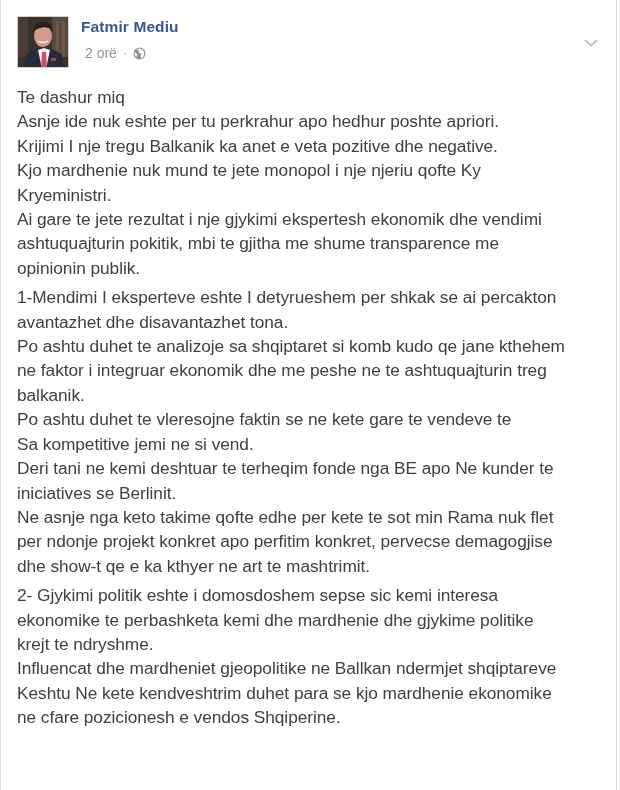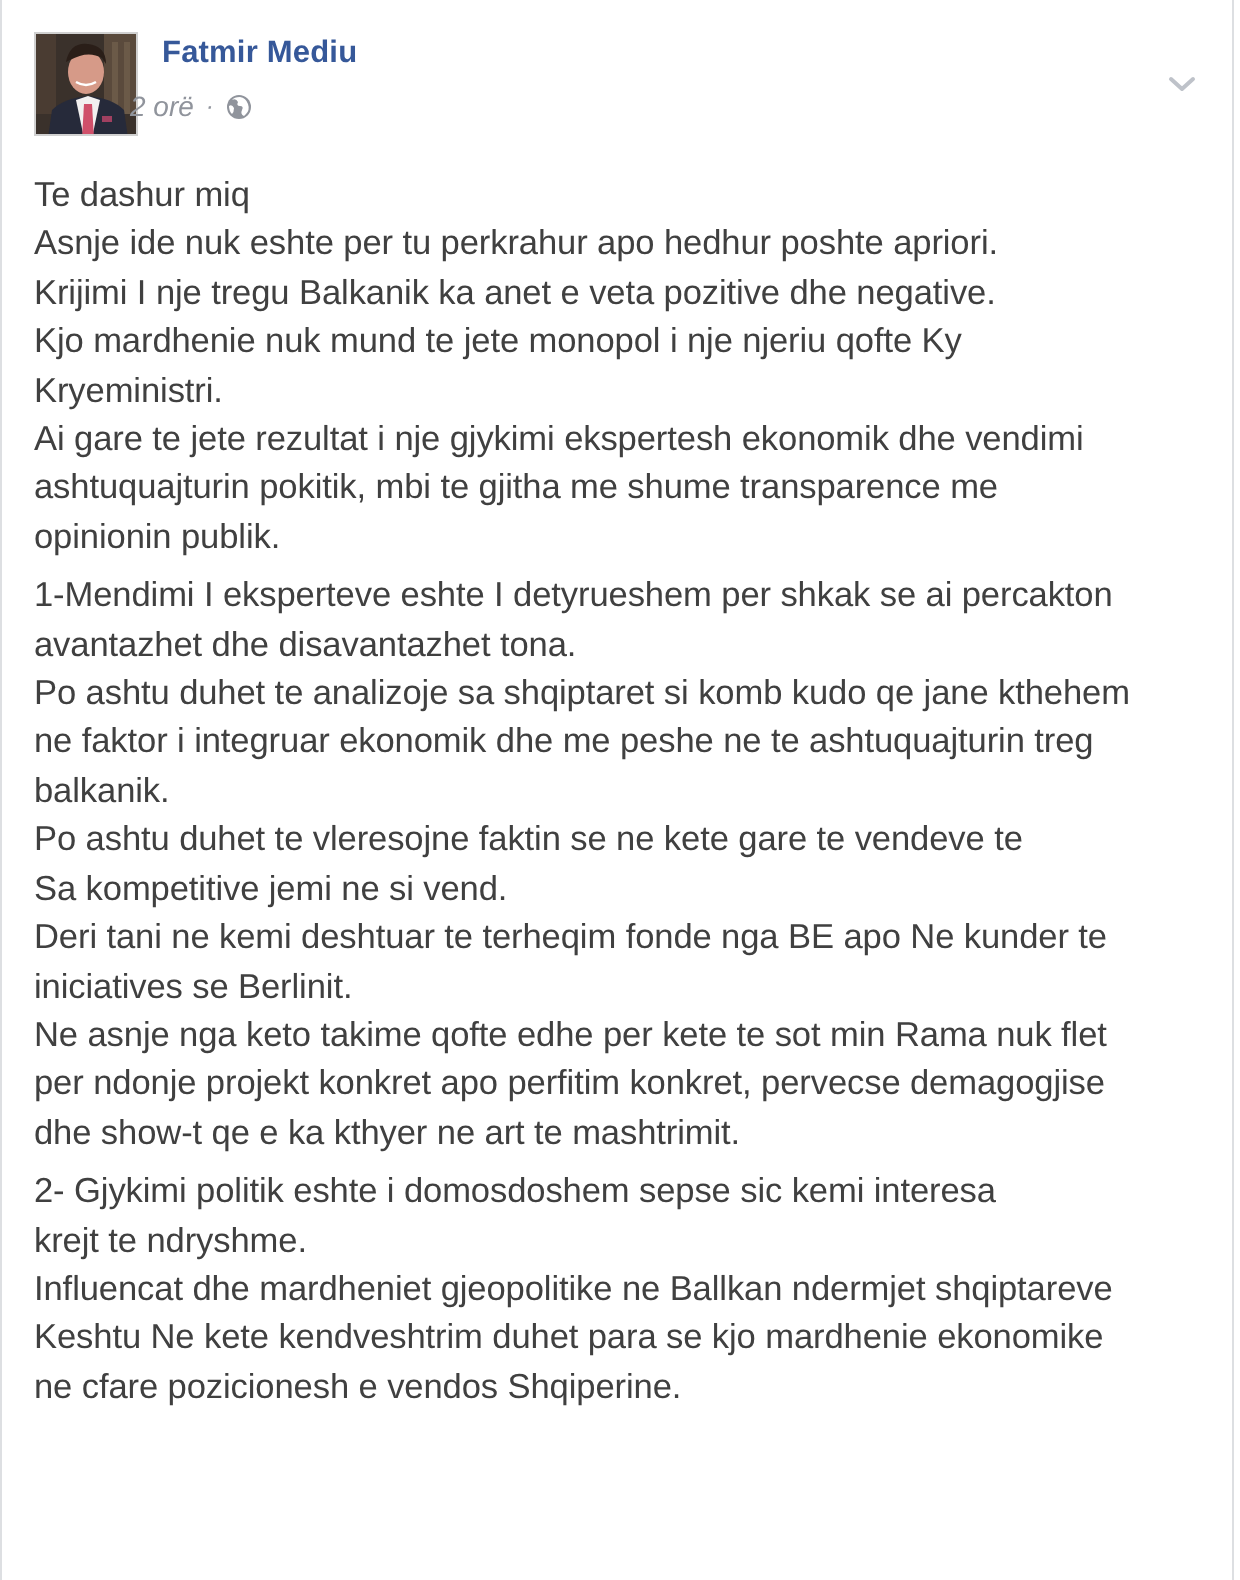--- a/index.html
+++ b/index.html
@@ -49,27 +49,26 @@
     left: 64px;
     top: 2px;
     font-size: 15.5px;
     font-weight: bold;
     color: #365899;
     cursor: pointer;
     letter-spacing: 0.1px;
   }
   .meta {
     position: absolute;
-    left: 48px;
+    left: 68px;
     top: 29px;
     font-size: 14px;
     color: #90949c;
     display: flex;
     align-items: center;
-    font-style: italic;
   }
   .meta .dot {
     margin: 0 6px;
     font-size: 12px;
   }
   .globe {
     width: 13px;
     height: 13px;
     display: inline-block;
   }
@@ -160,20 +159,21 @@
       <span class="line">Po ashtu duhet te vleresojne faktin se ne kete gare te vendeve te</span>
       <span class="line">Sa kompetitive jemi ne si vend.</span>
       <span class="line">Deri tani ne kemi deshtuar te terheqim fonde nga BE apo Ne kunder te</span>
       <span class="line">iniciatives se Berlinit.</span>
       <span class="line">Ne asnje nga keto takime qofte edhe per kete te sot min Rama nuk flet</span>
       <span class="line">per ndonje projekt konkret apo perfitim konkret, pervecse demagogjise</span>
       <span class="line">dhe show-t qe e ka kthyer ne art te mashtrimit.</span>
     </div>
     <div class="para">
       <span class="line">2- Gjykimi politik eshte i domosdoshem sepse sic kemi interesa</span>
+      <span class="line">ekonomike te perbashketa kemi dhe mardhenie dhe gjykime politike</span>
       <span class="line">krejt te ndryshme.</span>
       <span class="line">Influencat dhe mardheniet gjeopolitike ne Ballkan ndermjet shqiptareve</span>
       <span class="line">Keshtu Ne kete kendveshtrim duhet para se kjo mardhenie ekonomike</span>
       <span class="line">ne cfare pozicionesh e vendos Shqiperine.</span>
     </div>
   </div>
 
 </div>
 
 </body></html>

